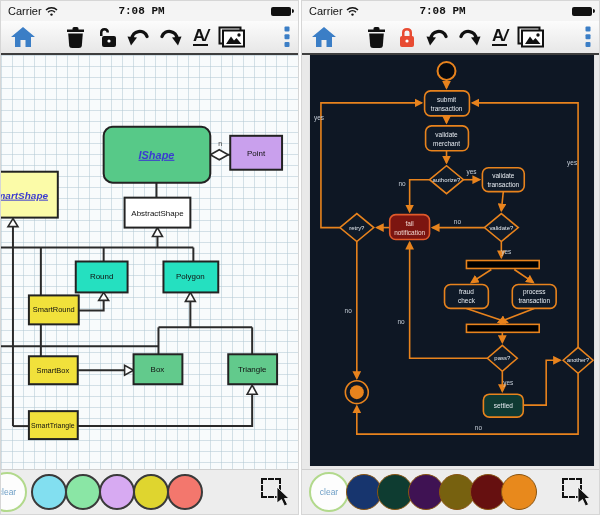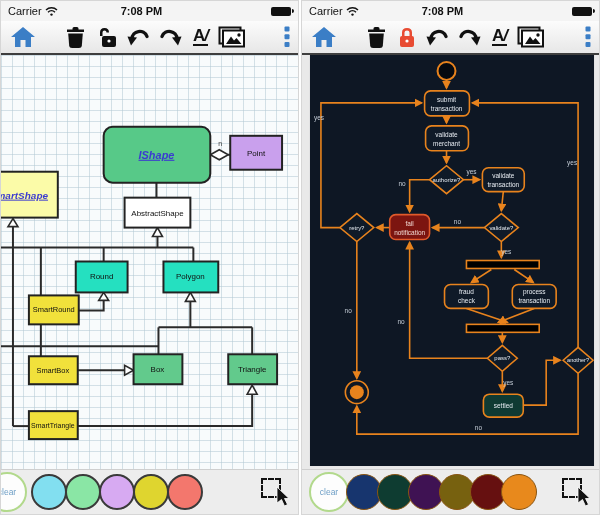--- a/index.html
+++ b/index.html
@@ -3,21 +3,21 @@
 <meta charset="utf-8">
 <style>
   * { box-sizing: border-box; margin: 0; padding: 0; }
   body { font-family: "Liberation Sans", sans-serif; background: #fff; width: 600px; height: 515px; }
   .app { display: flex; width: 600px; height: 515px; background: #fff; gap: 2px; }
   .pane { width: 299px; height: 515px; display: flex; flex-direction: column; background: #000000; position: relative; overflow: hidden; border: 1px solid #d6d6d6; }
 
   
   .statusbar { height: 20px; background: #f4f4f4; position: relative; display: flex; align-items: center; padding: 0 7px; font-size: 11px; color: #111; flex: 0 0 auto; }
   .carrier { display: flex; align-items: center; gap: 3px; }
-  .time { position: absolute; left: 0; right: 16px; text-align: center; font-weight: bold; font-size: 11px; }
+  .time { position: absolute; left: 0; right: 16px; text-align: center; font-weight: bold; font-size: 11px; font-family: Liberation Mono, monospace; }
   .battery { margin-left: auto; width: 20px; height: 9px; background: #111; border-radius: 2px; position: relative; z-index: 1; }
   .battery:after { content: ""; position: absolute; right: -3px; top: 2.5px; width: 2.5px; height: 4px; background: #111; border-radius: 0 2px 2px 0; }
 
   
   .toolbar { height: 34px; background: linear-gradient(#fcfcfc, #e7e7e7); border-bottom: 2px solid #3e3e3e; display: flex; align-items: center; padding: 0 8px; flex: 0 0 auto; }
   .tbtn { display: flex; align-items: center; justify-content: center; height: 30px; }
   .af { font-size: 17px; font-weight: bold; color: #111; border-bottom: 2.5px solid #111; line-height: 0.9; padding-bottom: 1px; letter-spacing: -1px; }
   .af .sl { font-style: italic; }
 
   

